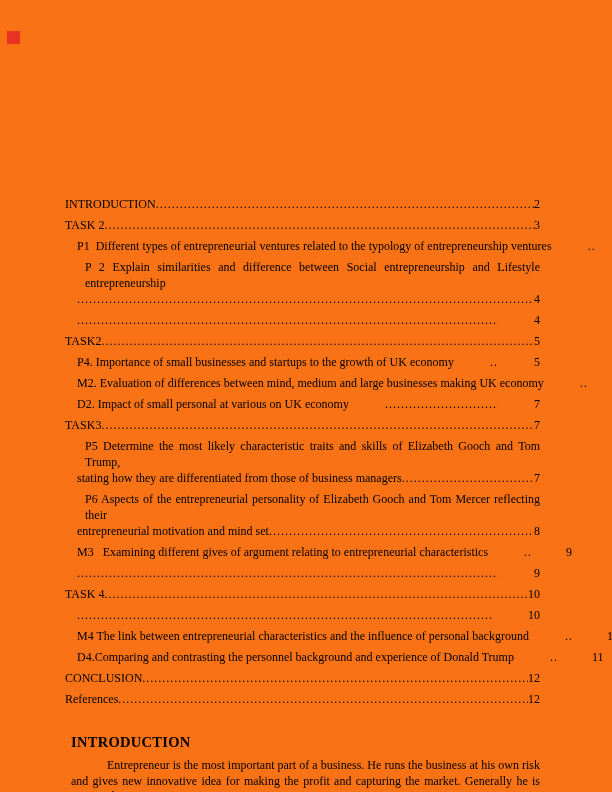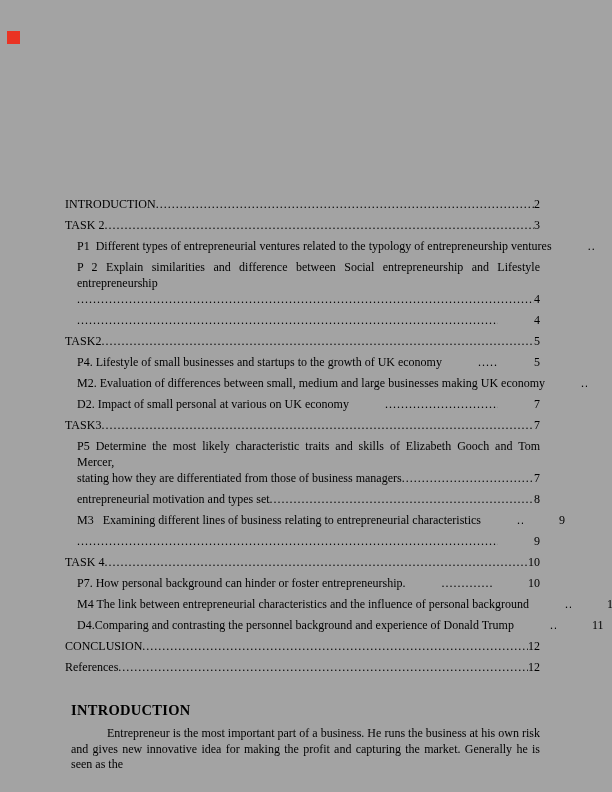--- a/index.html
+++ b/index.html
@@ -1,20 +1,20 @@
 <!DOCTYPE html>
 <html><head>
 <meta charset="utf-8">
 <style>
   html, body { margin: 0; padding: 0; background: #fff; }
   .page {
     position: relative;
     width: 612px;
     height: 792px;
-    background: #a3a3a3;
+    background: #f97316;
     color: #000;
     font-family: "Liberation Serif", "DejaVu Serif", serif;
     font-size: 12px;
     overflow: hidden;
     box-sizing: border-box;
   }
   .marker {
     position: absolute;
     left: 7px;
     top: 31px;
@@ -37,20 +37,21 @@
     align-items: baseline;
     line-height: 16px;
   }
   .txt { white-space: pre; }
   .row.fill .txt {
     display: block;
     width: 100%;
     white-space: normal;
     text-align: justify;
     text-align-last: justify;
+    margin-left: 8px;
   }
   .dots {
     flex: 1 1 auto;
     overflow: hidden;
     white-space: nowrap;
     letter-spacing: 1px;
     min-width: 6px;
   }
   .pg { white-space: nowrap; }
   .intro-section {
@@ -112,81 +113,83 @@
         <span class="pg">4</span>
     </div>
 
     <div class="toc-entry lvl0">
       <span class="txt">TASK2</span>
         <span class="dots">............................................................................................................................................................................................................................</span>
         <span class="pg">5</span>
     </div>
 
     <div class="toc-entry lvl1">
-      <span class="txt">P4. Lifestyle of small businesses and startups to the growth of UK economy</span>
+      <span class="txt">P4. Importance of small businesses and startups to the growth of UK economy</span>
         <span class="dots">............................................................................................................................................................................................................................</span>
         <span class="pg">5</span>
     </div>
 
     <div class="toc-entry lvl1">
-      <span class="txt">M2. Evaluation of differences between small, medium and large businesses making UK economy</span>
+      <span class="txt">M2. Evaluation of differences between mind, medium and large businesses making UK economy</span>
         <span class="dots">............................................................................................................................................................................................................................</span>
         <span class="pg">6</span>
     </div>
 
     <div class="toc-entry lvl1">
       <span class="txt">D2. Impact of small personal at various on UK economy</span>
         <span class="dots">............................................................................................................................................................................................................................</span>
         <span class="pg">7</span>
     </div>
 
     <div class="toc-entry lvl0">
       <span class="txt">TASK3</span>
         <span class="dots">............................................................................................................................................................................................................................</span>
         <span class="pg">7</span>
     </div>
 
     <div class="toc-entry lvl1 wrapped">
       <div class="row fill">
-          <span class="txt">P5 Determine the most likely characteristic traits and skills of Elizabeth Gooch and Tom Mercer,</span>
+          <span class="txt">P5 Determine the most likely characteristic traits and skills of Elizabeth Gooch and Tom Trump,</span>
         </div>
       <div class="row">
           <span class="txt">stating how they are differentiated from those of business managers</span>
           <span class="dots">............................................................................................................................................................................................................................</span>
           <span class="pg">7</span>
         </div>
     </div>
 
     <div class="toc-entry lvl1 wrapped">
+      <div class="row fill">
+          <span class="txt">P6 Aspects of the entrepreneurial personality of Elizabeth Gooch and Tom Mercer reflecting their</span>
+        </div>
       <div class="row">
-          <span class="txt">entrepreneurial motivation and types set</span>
+          <span class="txt">entrepreneurial motivation and mind set</span>
           <span class="dots">............................................................................................................................................................................................................................</span>
           <span class="pg">8</span>
         </div>
     </div>
 
     <div class="toc-entry lvl1">
-      <span class="txt">M3   Examining different lines of business relating to entrepreneurial characteristics</span>
+      <span class="txt">M3   Examining different gives of argument relating to entrepreneurial characteristics</span>
         <span class="dots">............................................................................................................................................................................................................................</span>
         <span class="pg">9</span>
     </div>
 
     <div class="toc-entry lvl1">
         <span class="dots">............................................................................................................................................................................................................................</span>
         <span class="pg">9</span>
     </div>
 
     <div class="toc-entry lvl0">
       <span class="txt">TASK 4</span>
         <span class="dots">............................................................................................................................................................................................................................</span>
         <span class="pg">10</span>
     </div>
 
     <div class="toc-entry lvl1">
-      <span class="txt">P7. How personal background can hinder or foster entrepreneurship.</span>
         <span class="dots">............................................................................................................................................................................................................................</span>
         <span class="pg">10</span>
     </div>
 
     <div class="toc-entry lvl1">
       <span class="txt">M4 The link between entrepreneurial characteristics and the influence of personal background</span>
         <span class="dots">............................................................................................................................................................................................................................</span>
         <span class="pg">11</span>
     </div>
 

